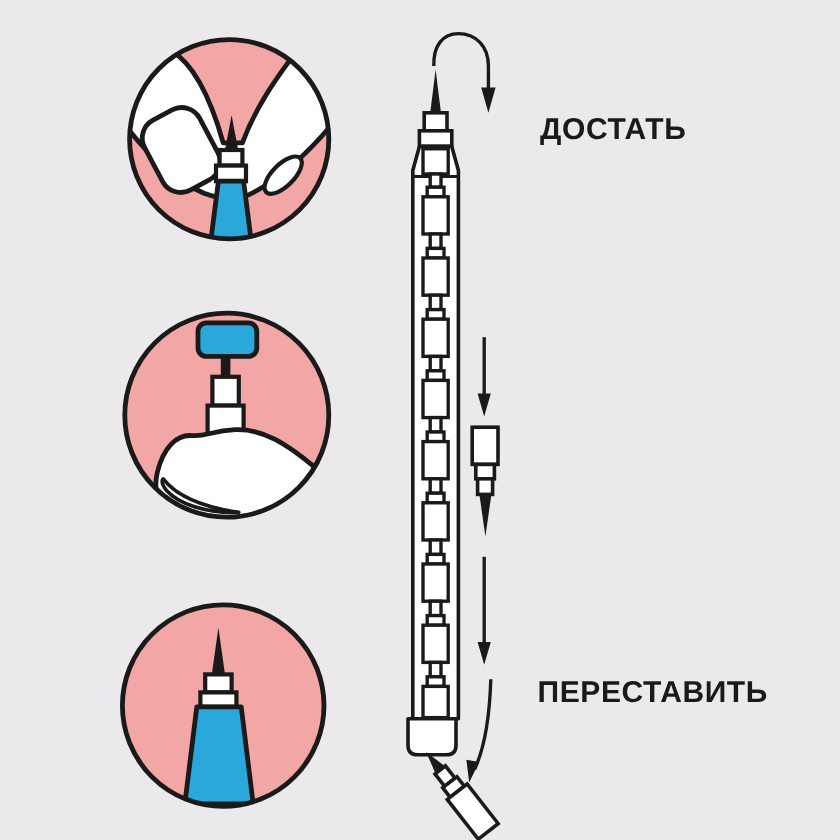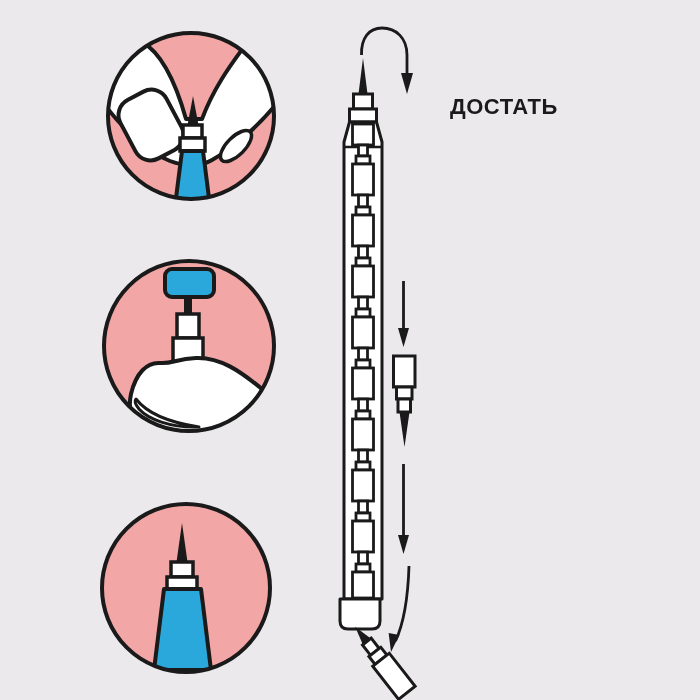--- a/index.html
+++ b/index.html
@@ -16,21 +16,21 @@
     background:var(--background);
     font-family:"Liberation Sans",sans-serif;
     position:relative;overflow:hidden;
   }
   .stage{position:absolute;inset:0;width:700px;height:700px;}
   svg{position:absolute;left:0;top:0;}
   .label{
     position:absolute;
     color:var(--text);
     font-weight:700;
-    font-size:22px;
+    font-size:25px;
     letter-spacing:0.5px;
     white-space:nowrap;
     user-select:none;
     text-align:right;
   }
   .label-extract{left:450px;top:94px;}
   .label-move{left:448px;top:563px;}
 </style>
 </head>
 <body>
@@ -205,14 +205,15 @@
     </g>
 
     <g>
       <path d="M 409 566 C 408 598 403 625 395.5 641" fill="none" stroke="var(--outline)" stroke-width="2.8"></path>
       <path d="M 391 652 L 399.4 634.9 L 388.6 633.1 Z" fill="var(--outline)"></path>
     </g>
   </g>
 </svg>
 
   <div class="label label-extract">ДОСТАТЬ</div>
+  <div class="label label-move">ПЕРЕСТАВИТЬ</div>
 
 </div>
 
 </body></html>

